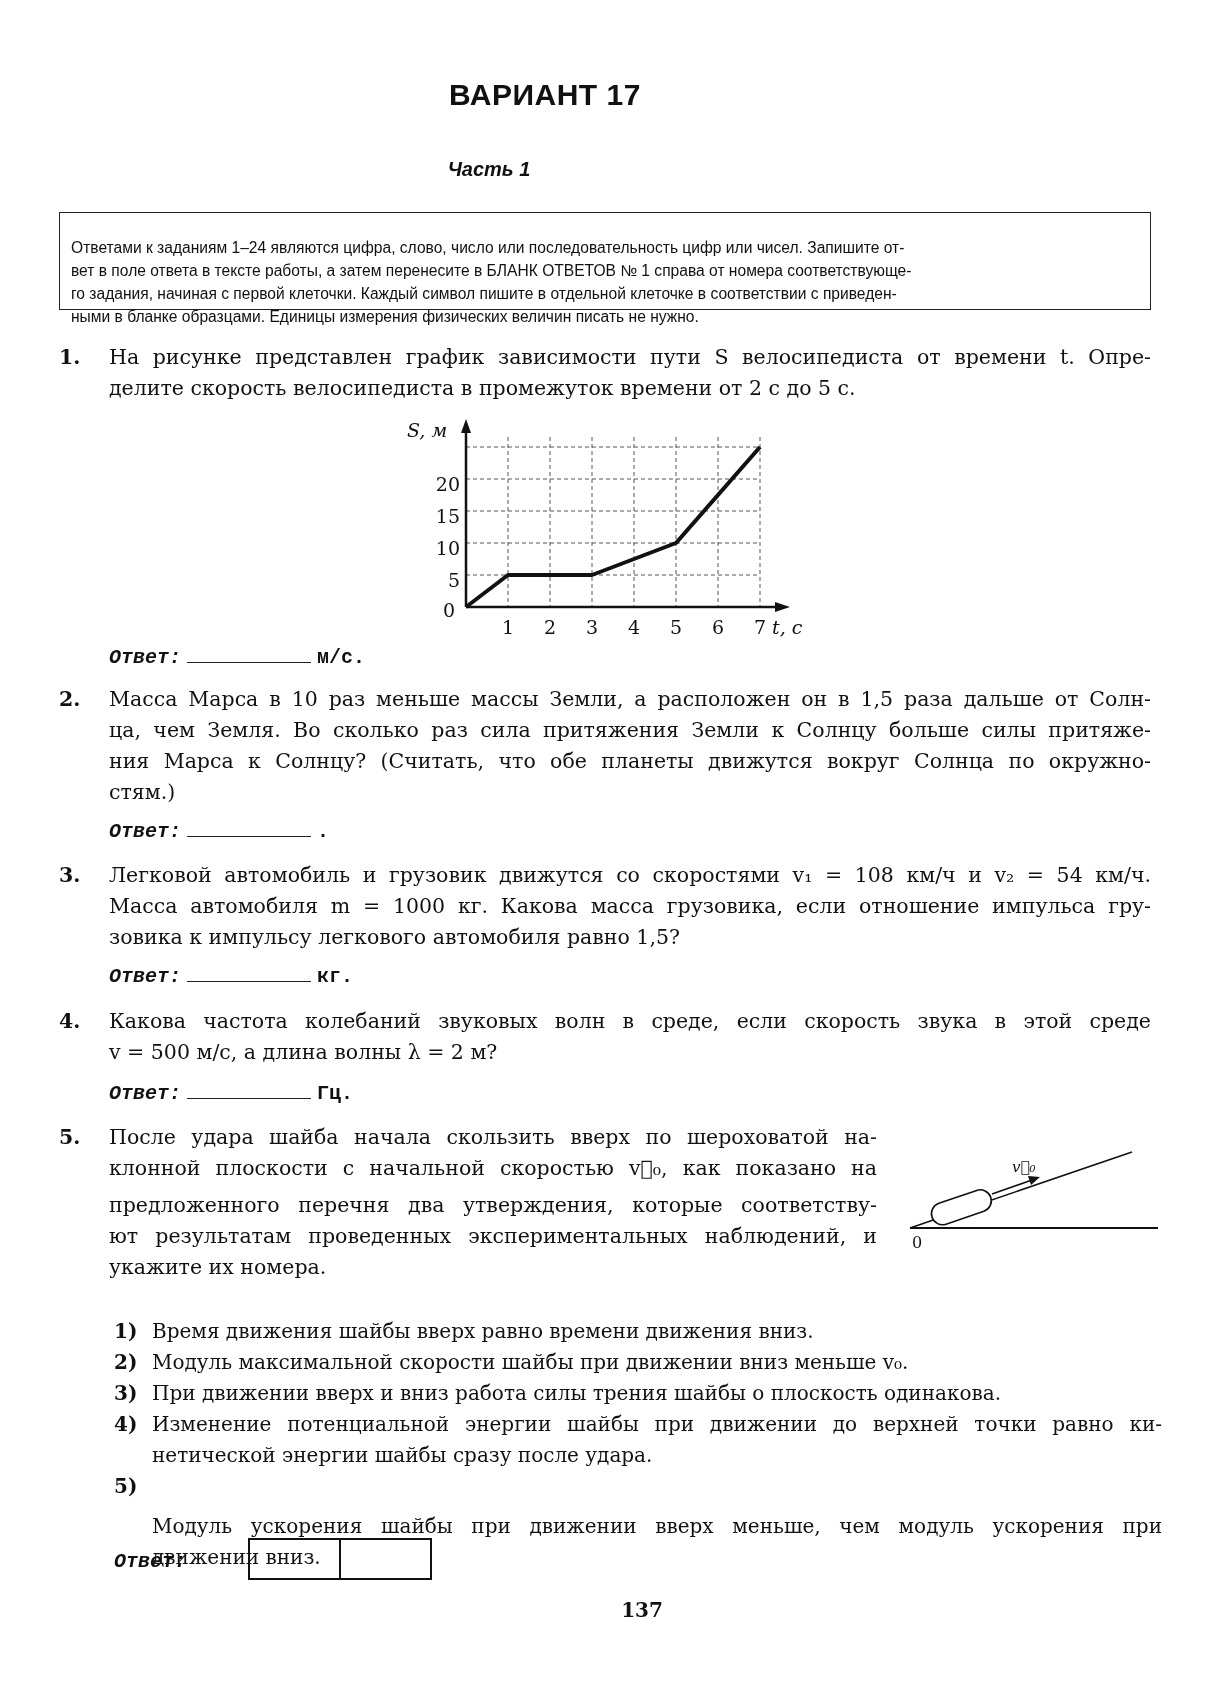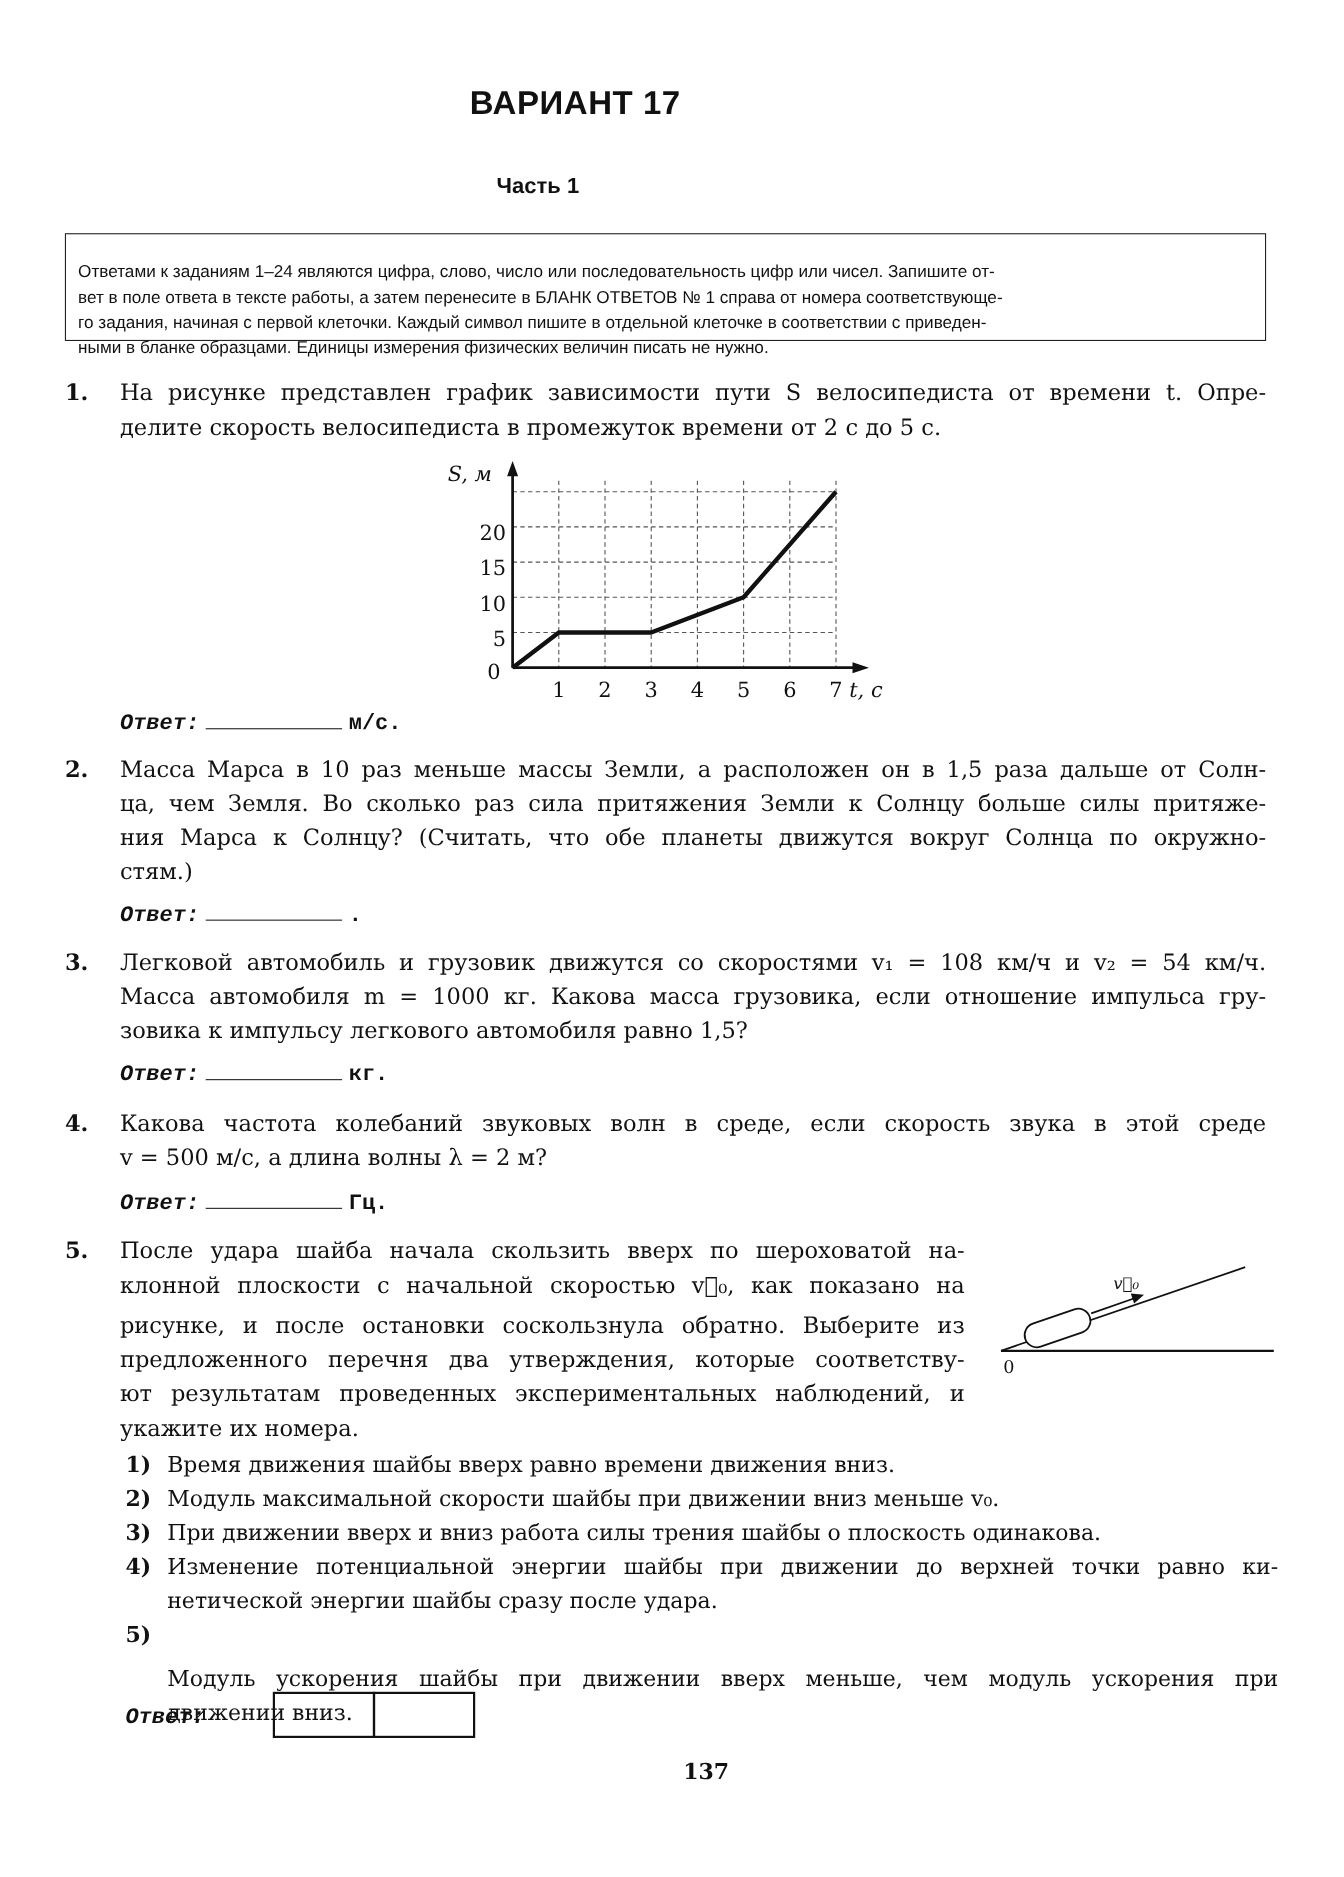--- a/index.html
+++ b/index.html
@@ -1,22 +1,22 @@
 <!DOCTYPE html>
 <html><head>
 <meta charset="utf-8">
 <style>
   html, body { margin:0; padding:0; background:#ffffff; }
   body { width:1222px; height:1706px; position:relative; overflow:hidden;
          font-family:"DejaVu Serif","Liberation Serif",serif; color:#111; }
   .abs { position:absolute; }
   .title { left:0; width:1046px; top:78px; text-align:center;
-           font-family:"Liberation Sans","DejaVu Sans",sans-serif; font-weight:bold; font-size:30px; letter-spacing:0.5px; }
+           font-family:"Liberation Sans","DejaVu Sans",sans-serif; font-weight:bold; font-size:30px; letter-spacing:0.5px;padding-left:22px; }
   .part { left:0; width:978px; top:158px; text-align:center;
-          font-family:"Liberation Sans","DejaVu Sans",sans-serif; font-weight:bold; font-size:20px; }
+          font-family:"Liberation Sans","DejaVu Sans",sans-serif; font-weight:bold; font-size:20px;font-style:italic; }
   .instr { left:59px; top:212px; width:1092px; height:98px; border:1.5px solid #222; box-sizing:border-box;
            padding:23px 11px; font-family:"Liberation Sans","DejaVu Sans",sans-serif; font-size:15.6px; line-height:23px;
            text-align:justify; }
   .instr span { display:block; white-space:nowrap; }
   .q { font-size:20.5px; line-height:31px; }
   .qnum { font-weight:bold; width:40px; }
   .line { white-space:nowrap; }
   .justify { text-align:justify; text-align-last:justify; display:block; }
   .ans { font-size:20px;font-family:Liberation Mono, monospace; }
   .ans-label { font-style:italic; font-weight:bold; }
@@ -121,21 +121,20 @@
   <span class="line">v = 500 м/с, а длина волны λ = 2 м?</span>
 </div>
 <div class="abs ans" style="left:109px; top:1080px;">
   <span class="ans-label">Ответ:</span><span class="blank"></span><span class="unit">Гц.</span>
 </div>
 
 <div class="abs q qnum" style="left:59px; top:1122px;">5.</div>
 <div class="abs q" style="left:109px; top:1122px; width:768px;">
   <span class="line justify">После удара шайба начала скользить вверх по шероховатой на-</span>
   <span class="line justify" style="margin-bottom:6px;">клонной плоскости с начальной скоростью v⃗₀, как показано на</span>
-  <span class="line justify">рисунке, и после остановки соскользнула обратно. Выберите из</span>
   <span class="line justify">предложенного перечня два утверждения, которые соответству-</span>
   <span class="line justify">ют результатам проведенных экспериментальных наблюдений, и</span>
   <span class="line">укажите их номера.</span>
 </div>
 
 <svg class="abs" style="left:900px; top:1140px;" width="270" height="120" viewBox="0 0 270 120">
   <line x1="10" y1="88" x2="258" y2="88" stroke="#111" stroke-width="2"></line>
   <line x1="10" y1="88" x2="232" y2="12" stroke="#111" stroke-width="1.6"></line>
   <g transform="rotate(-18.9 62 66)">
     <rect x="30" y="56" width="62" height="22" rx="11" ry="11" fill="#fff" stroke="#111" stroke-width="1.6"></rect>

